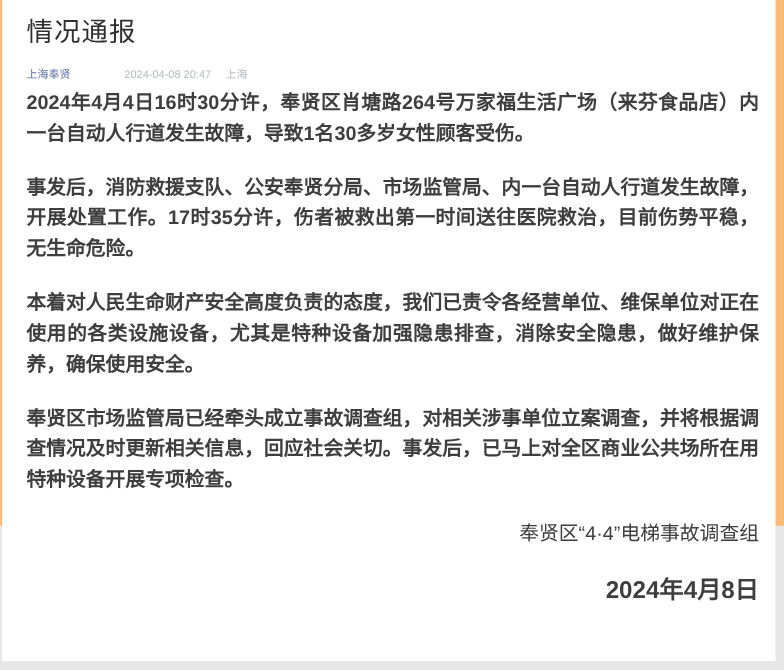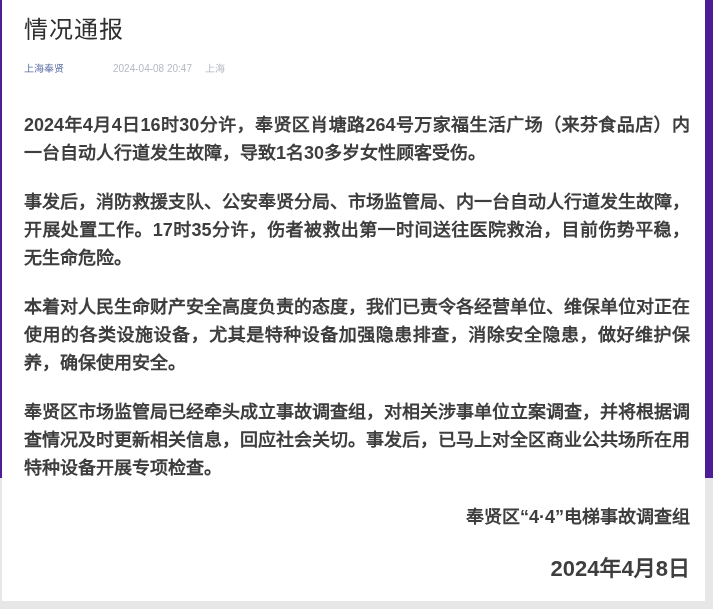--- a/index.html
+++ b/index.html
@@ -4,21 +4,21 @@
 <style>
   * { box-sizing: border-box; margin: 0; padding: 0; }
   html, body {
     width: 713px; height: 609px;
     font-family: "Liberation Sans", "DejaVu Sans", sans-serif;
     background: #e7e7e8;
     overflow: hidden;
   }
   .page {
     width: 713px; height: 478px;
-    background: #4c1d95;
+    background: #fdba74;
     position: relative;
   }
   .card {
     position: absolute;
     left: 2px; top: 0;
     width: 703px; height: 601px;
     background: #ffffff;
     padding: 13px 15px 0 22px;
   }
   .article-title {
@@ -50,27 +50,26 @@
   }
   .body-text p {
     font-size: 18px;
     line-height: 28px;
     font-weight: 600;
     color: #3e3e3e;
     text-align: justify;
     margin: 0 0 21px 0;
   }
   .body-text p:first-child {
-    margin-top: 32px;
   }
   .signature {
     margin-top: 18px;
     font-size: 18px;
     line-height: 28px;
-    font-weight: 700;
+    font-weight: 400;
     color: #3e3e3e;
     text-align: right;
   }
   .report-date {
     margin-top: 24px;
     font-size: 22px;
     line-height: 28px;
     font-weight: 600;
     color: #3e3e3e;
     text-align: right;

